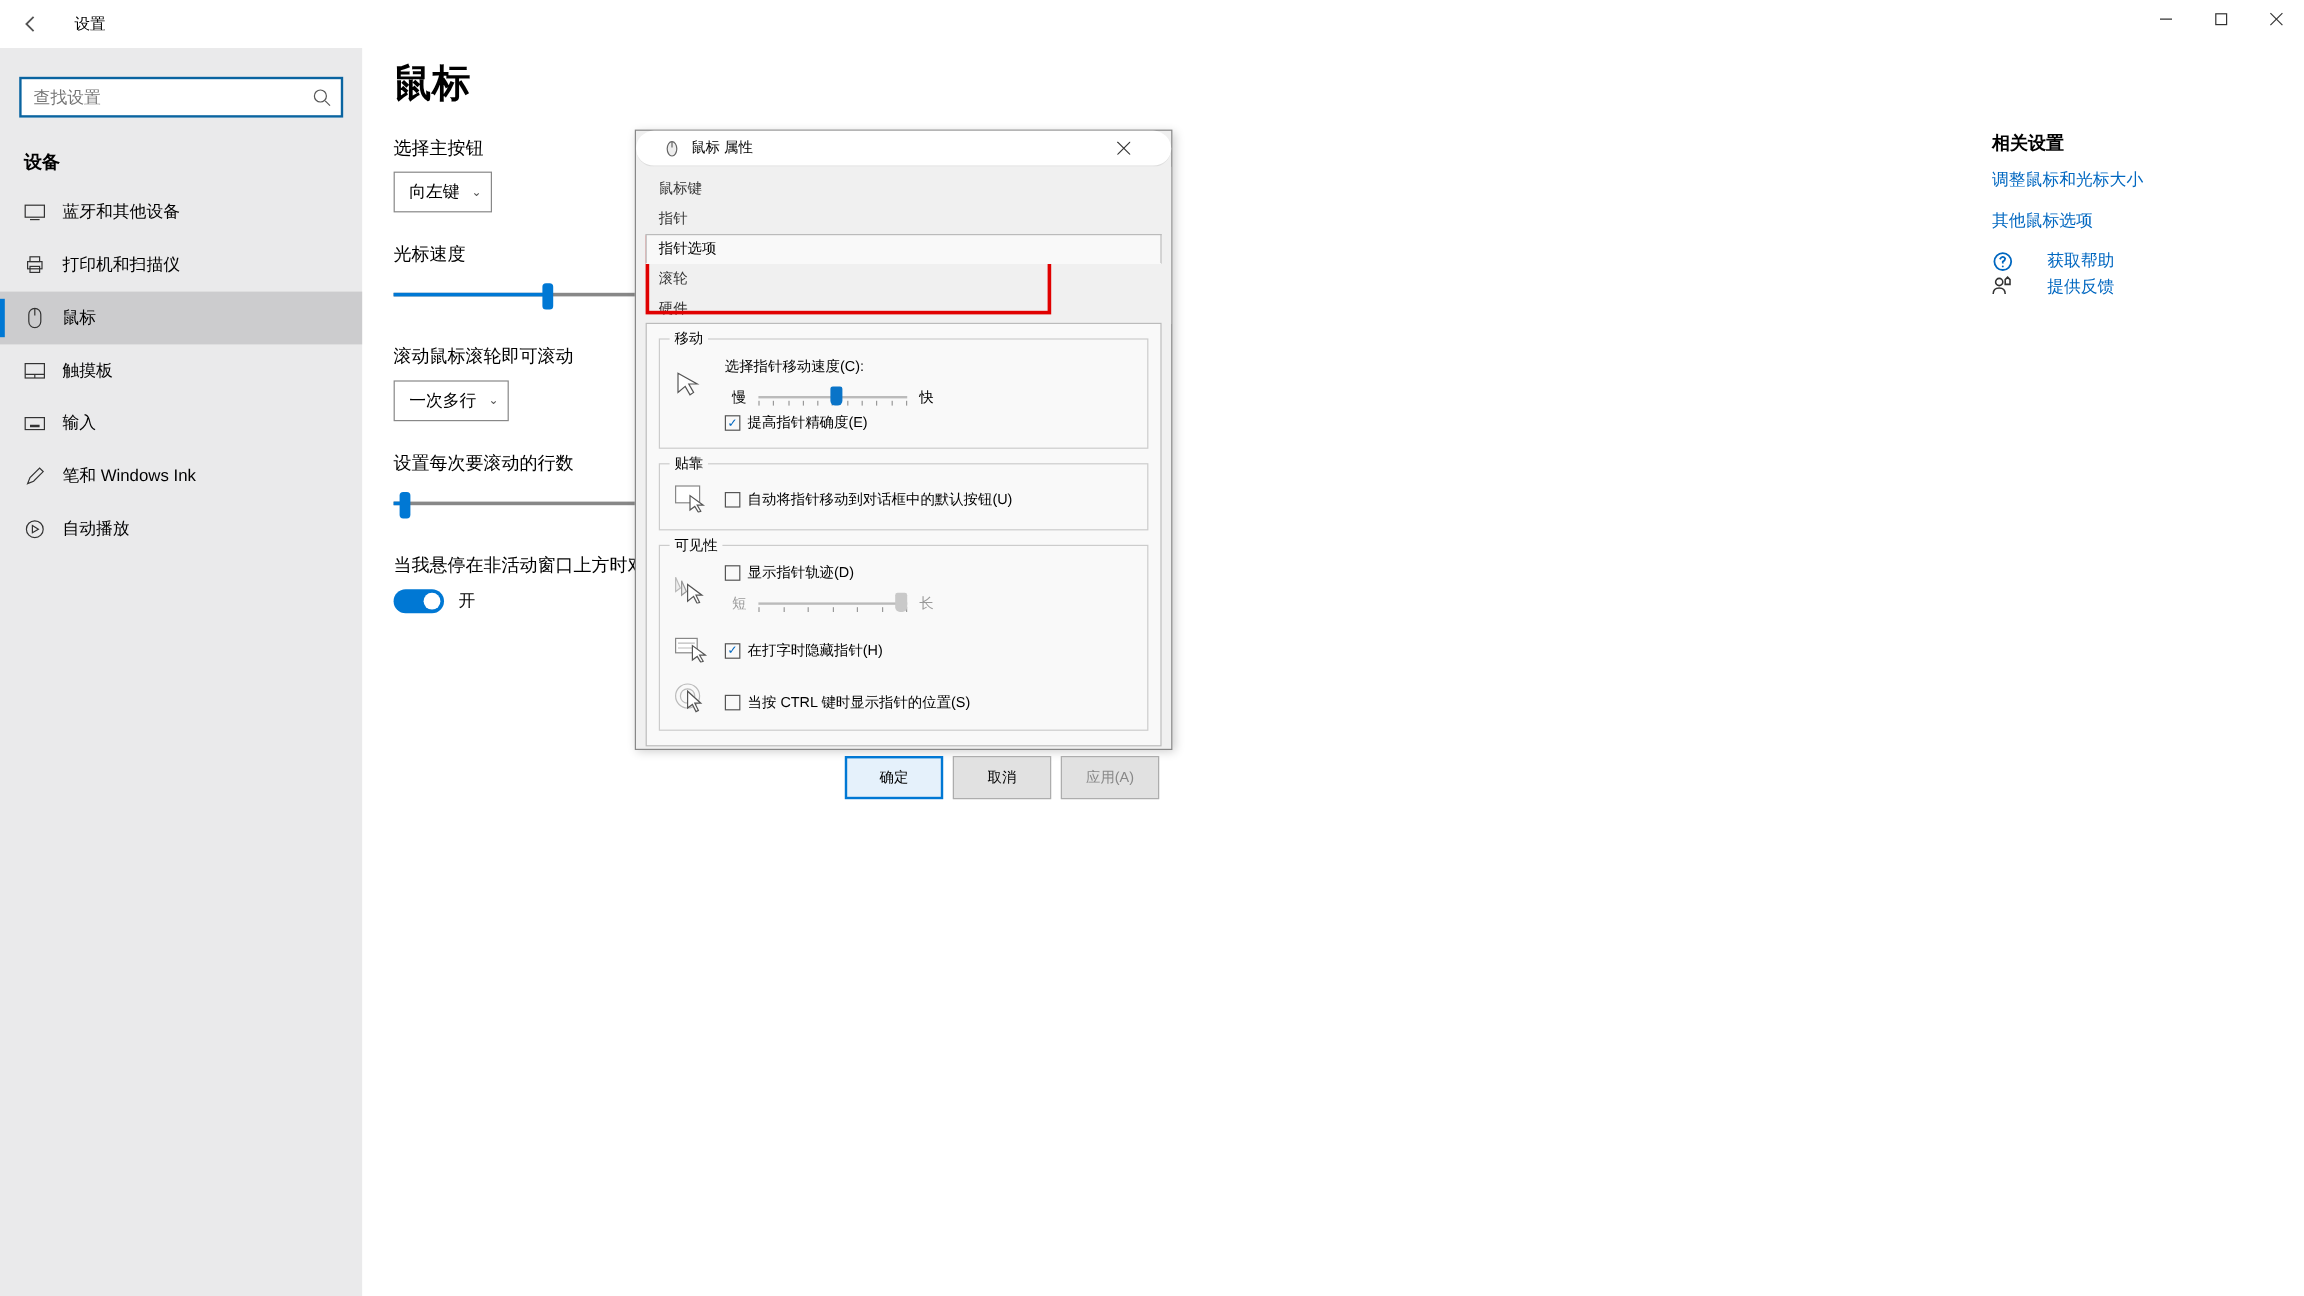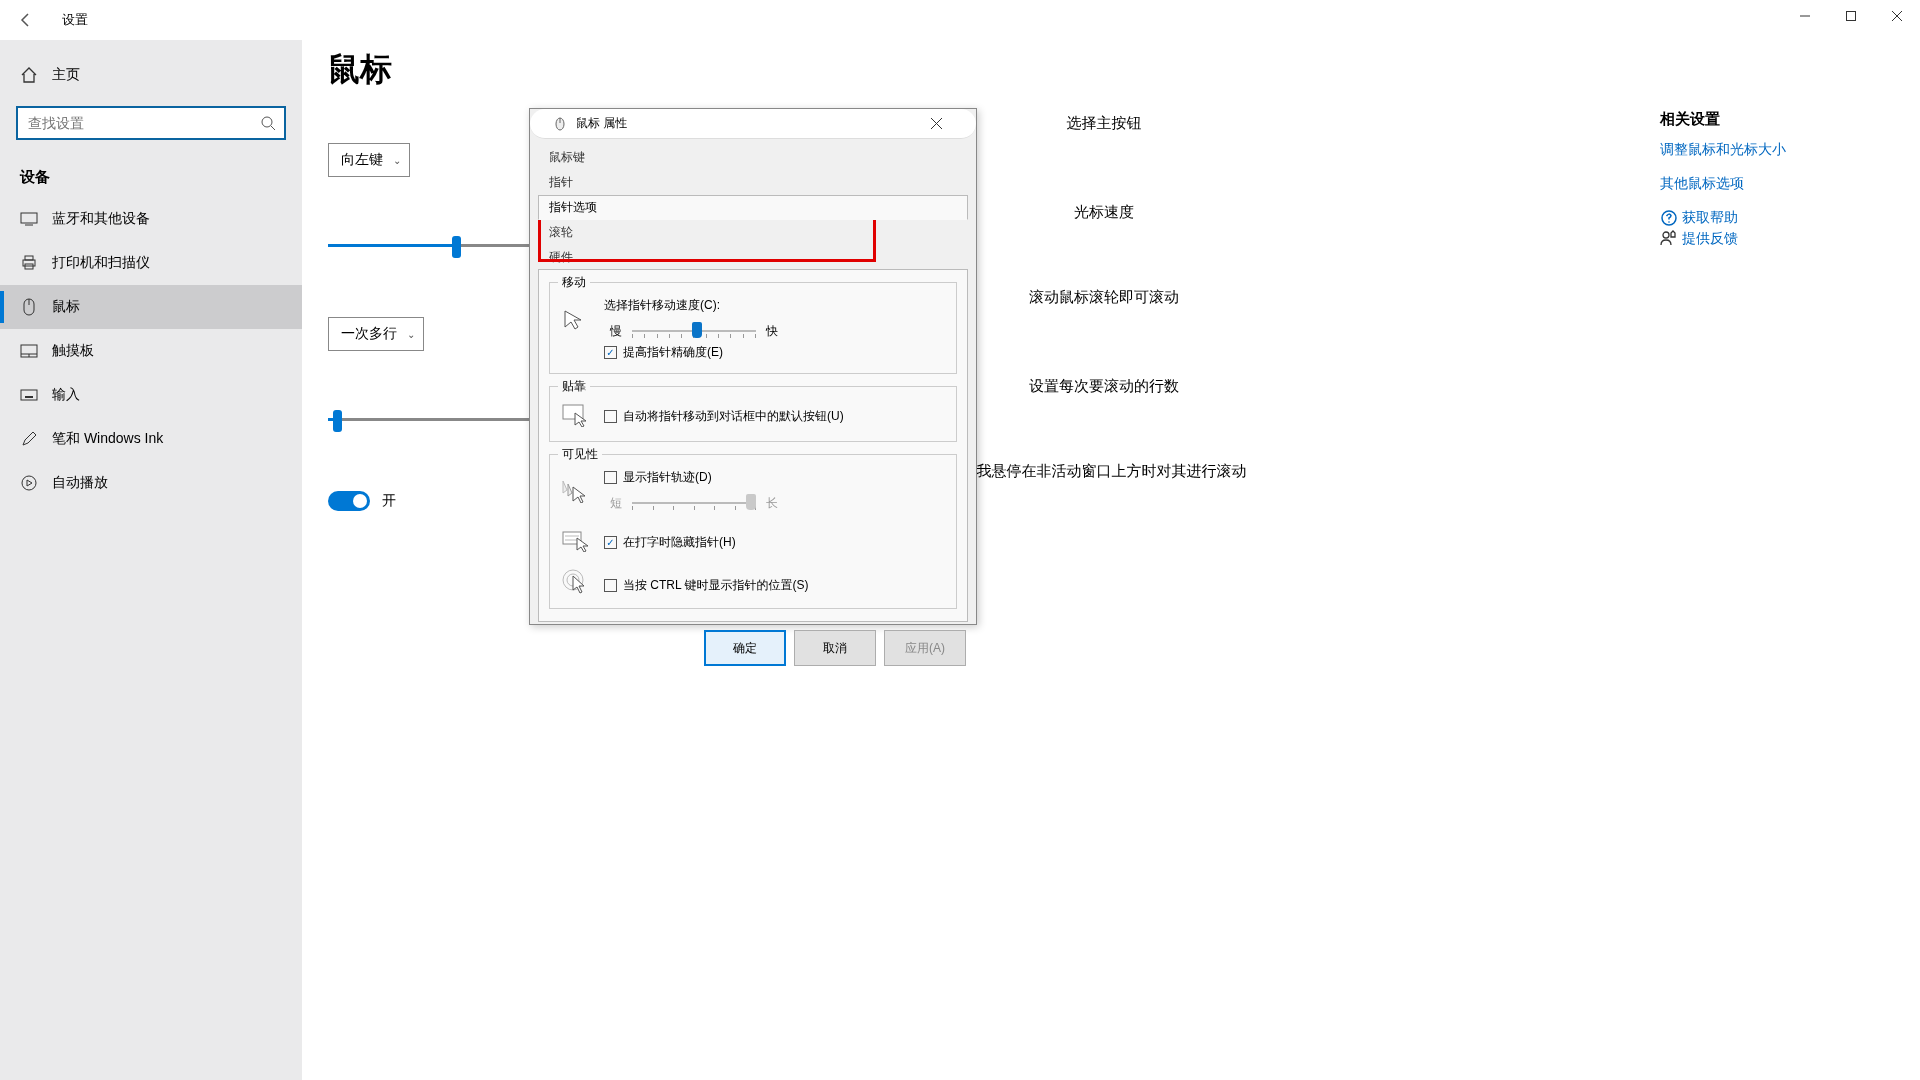--- a/index.html
+++ b/index.html
@@ -23,36 +23,36 @@
 .nav-item { display: flex; align-items: center; height: 44px; padding-left: 20px; gap: 14px; cursor: pointer; position: relative; }
 .nav-item.selected { background: #ccccce; }
 .nav-item.selected::before { content: ""; position: absolute; left: 0; top: 6px; bottom: 6px; width: 4px; background: #0078d4; }
 .nav-item .icon { width: 18px; display: flex; justify-content: center; color: #333; }
 .nav-item .lbl { font-size: 14px; }
 
 
 .main { position: absolute; left: 302px; right: 0; top: 40px; bottom: 0; background: #fff; padding: 8px 40px 0 26px; }
 .main h1 { font-size: 32px; font-weight: 600; margin-bottom: 22px; }
 .setting-block { margin-bottom: 26px; }
-.setting-label { font-size: 15px; margin-bottom: 10px; text-align: center; }
+.setting-label { font-size: 15px; margin-bottom: 10px; }
 .dropdown { border: 1px solid #888; height: 34px; display: inline-flex; align-items: center; padding: 0 8px 0 12px; gap: 10px; cursor: pointer; min-width: 80px; }
 .dropdown .chev { font-size: 10px; color: #555; }
 .slider-row { width: 290px; height: 30px; position: relative; }
 .slider-track { position: absolute; top: 12px; left: 0; right: 0; height: 3px; background: #888; }
 .slider-fill { position: absolute; top: 12px; left: 0; height: 3px; background: #0078d4; }
 .slider-thumb { position: absolute; top: 4px; width: 9px; height: 22px; background: #0078d4; border-radius: 3px; transform: translateX(-4px); }
 .toggle-row { display: flex; align-items: center; gap: 12px; }
 .toggle { width: 42px; height: 20px; border-radius: 10px; background: #0078d4; position: relative; cursor: pointer; }
 .toggle::after { content: ""; position: absolute; right: 3px; top: 3px; width: 14px; height: 14px; border-radius: 50%; background: #fff; }
 
 
 .related { position: absolute; right: 40px; top: 70px; width: 220px; }
 .related h3 { font-size: 15px; font-weight: 600; margin-bottom: 12px; }
 .link { color: #0067c0; cursor: pointer; margin-bottom: 16px; font-size: 14px; }
-.help-row { display: flex; align-items: center; gap: 4px; margin-top: 3px; cursor: pointer; }
+.help-row { display: flex; align-items: center; gap: 28px; margin-top: 3px; cursor: pointer; }
 .help-row .ic { color: #0067c0; width: 18px; }
 
 
 .dialog { position: absolute; left: 529px; top: 108px; width: 448px; height: 517px; background: #f0f0f0; border: 1px solid #888; box-shadow: 2px 2px 8px rgba(0,0,0,0.2); font-size: 12px; }
 .dlg-title { height: 30px; display: flex; align-items: center; padding: 0 22px; background: #fff; border-bottom: 1px solid #ddd; border-radius: 15px; }
 .dlg-title .mic { width: 16px; height: 16px; margin-right: 8px; }
 .dlg-close { margin-left: auto; width: 36px; height: 24px; display: flex; align-items: center; justify-content: center; cursor: pointer; }
 .tabs { display: flex; padding: 6px 8px 0; background: #f0f0f0; flex-direction: column; }
 .tab { padding: 3px 10px; border: 1px solid transparent; cursor: pointer; font-size: 12px; }
 .tab.active { background: #f9f9f9; border: 1px solid #bbb; border-bottom-color: #f9f9f9; position: relative; z-index: 2; }
@@ -106,28 +106,20 @@
     <div class="win-ctrl">
         <svg width="12" height="12">
           <line x1="1" y1="1" x2="11" y2="11" stroke="#333"></line>
           <line x1="11" y1="1" x2="1" y2="11" stroke="#333"></line>
         </svg>
       </div>
   </div>
 </div>
 
 <div class="sidebar">
-  <div class="home-row">
-    <span class="icon">
-        <svg width="18" height="18" viewBox="0 0 18 18">
-          <path d="M2 9 L9 2 L16 9 M4 8 V16 H14 V8" stroke="#333" fill="none" stroke-width="1.3"></path>
-        </svg>
-      </span>
-    <span class="lbl">主页</span>
-  </div>
   <div class="searchbox focused">
     <input placeholder="查找设置" style="">
     <span>
         <svg width="16" height="16" viewBox="0 0 16 16">
           <circle cx="7" cy="7" r="5" stroke="#555" fill="none"></circle>
           <line x1="11" y1="11" x2="15" y2="15" stroke="#555"></line>
         </svg>
       </span>
   </div>
   <div class="section-header">设备</div>

